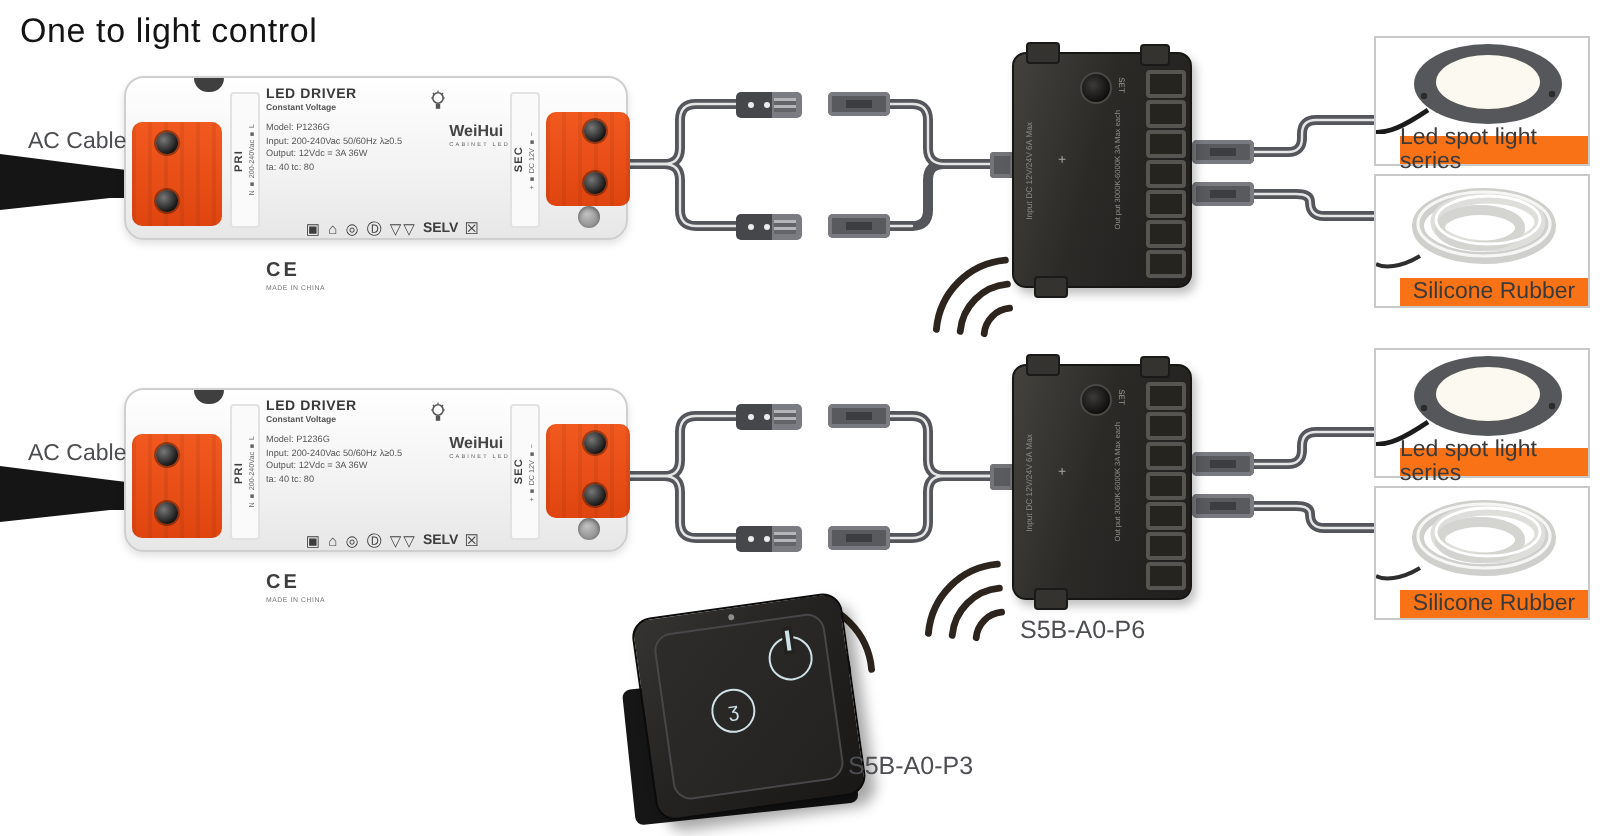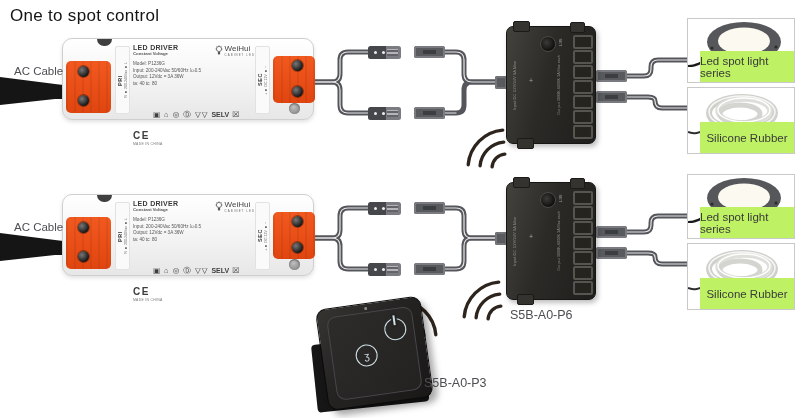--- a/index.html
+++ b/index.html
@@ -44,21 +44,21 @@
   .l-row{font-size:4.6px;color:#555;white-space:nowrap;margin-top:1.6px;}
   .l-row.first{margin-top:5px;}
   .certs{margin-top:3px;display:flex;align-items:center;gap:3px;color:#3e3e3e;}
   .ce{font-size:10px;font-weight:bold;letter-spacing:1.5px;margin-top:41px;}
   .cicons{font-size:7.5px;letter-spacing:1px;}
   .selv{font-size:7px;font-weight:bold;}
   .weee{font-size:8px;}
   .made{font-size:3.4px;color:#777;margin-top:1.5px;letter-spacing:.3px;}
   .drv-brand{position:absolute;right:0;top:1px;display:flex;align-items:flex-start;gap:2px;}
   .brand-txt{display:flex;flex-direction:column;line-height:1;}
-  .brand-name{font-size:8px;font-weight:normal;color:#454545;}
+  .brand-name{font-size:8px;font-weight:bold;color:#454545;margin-top:17px;}
   .brand-sub{font-size:2.8px;letter-spacing:1.1px;color:#666;margin-top:1px;}
 
   
   .ctrl{position:absolute;left:506px;top:26px;width:88px;height:116px;border-radius:7px;
         background:linear-gradient(105deg,#44423d 0%,#2b2a27 45%,#1f1e1c 100%);
         border:1px solid #161614;box-shadow:2px 3px 5px rgba(0,0,0,.25);}
   .tab{position:absolute;width:15px;height:9px;background:#34332f;border:1px solid #1a1a18;border-radius:2px;}
   .tab1{left:6px;top:-6px;} .tab2{left:63px;top:-5px;width:13px;} .tab3{left:10px;bottom:-6px;}
   .set-btn{position:absolute;left:33px;top:9px;width:14px;height:14px;border-radius:50%;
            background:radial-gradient(circle at 40% 40%,#3c3b38,#0c0c0b 75%);border:1px solid #4a4945;}
@@ -78,21 +78,21 @@
           background:#ececec;box-shadow:8px 0 0 #ececec;}
   .conn-m::after{content:"";position:absolute;right:3px;top:3px;width:11px;height:7px;
           background:repeating-linear-gradient(180deg,#b5b5b9 0 1.4px,#63646a 1.4px 3.4px);}
   .conn-f{width:31px;height:12px;border-radius:2.5px;background:#595a5e;box-shadow:inset 0 0 0 2px #7a7b80;}
   .conn-f::before{content:"";position:absolute;left:9px;top:4px;width:13px;height:4px;background:#3c3d41;}
   .conn-i{width:12px;height:13px;border-radius:2px;background:#5a5b5f;box-shadow:inset 0 0 0 2px #737478;}
 
   
   .photo-box{position:absolute;left:687px;width:106px;background:#fff;border:1px solid #c9c9c9;z-index:2;}
   .pb-a{top:18px;height:63px;} .pb-b{top:87px;height:65px;}
-  .photo-label{position:absolute;left:12px;right:0;bottom:0;height:31px;background:#bef264;
+  .photo-label{position:absolute;left:12px;right:0;bottom:0;height:14px;background:#f97316;
                display:flex;align-items:center;justify-content:center;font-size:11.5px;color:#3a3a3a;}
 
   
   .remote{position:absolute;left:316px;top:302px;width:122px;height:110px;transform:rotate(-8deg);z-index:2;}
   .remote-base{position:absolute;left:-4px;top:36px;width:112px;height:68px;background:#161616;
                border-radius:4px;transform:rotate(2deg);}
   .remote-body{position:absolute;left:6px;top:0;width:104px;height:100px;border-radius:10px;
                background:linear-gradient(135deg,#353431 0%,#242322 45%,#191817 100%);
                border:1px solid #0b0b0b;box-shadow:4px 6px 7px rgba(0,0,0,.35);}
   .remote-led{position:absolute;left:48px;top:3px;width:3px;height:3px;border-radius:50%;background:#8c8c8c;}
@@ -166,21 +166,21 @@
       </g>
 
       <g fill="none" stroke="#2d251d" stroke-width="3.4" stroke-linecap="round">
         <path d="M401.3,300.2 A38,38 0 0 1 435.8,334.7"></path>
         <path d="M400.3,312.1 A26,26 0 0 1 423.9,335.7"></path>
         <path d="M399.2,324.1 A14,14 0 0 1 411.9,336.8"></path>
       </g>
     </g>
   </svg>
 
-  <div class="abs page-title">One to spot control</div>
+  <div class="abs page-title">One to light control</div>
 
   <div class="row row1">
     <div class="abs side-label" style="left:14px;top:65px">AC Cable</div>
 
     <div class="driver comp">
       <div class="drv-notch"></div>
       <div class="drv-hole"></div>
       <div class="drv-term drv-term-l">
         <div class="screw" style="left:12px;top:5px"></div>
         <div class="screw" style="left:12px;top:34px"></div>

